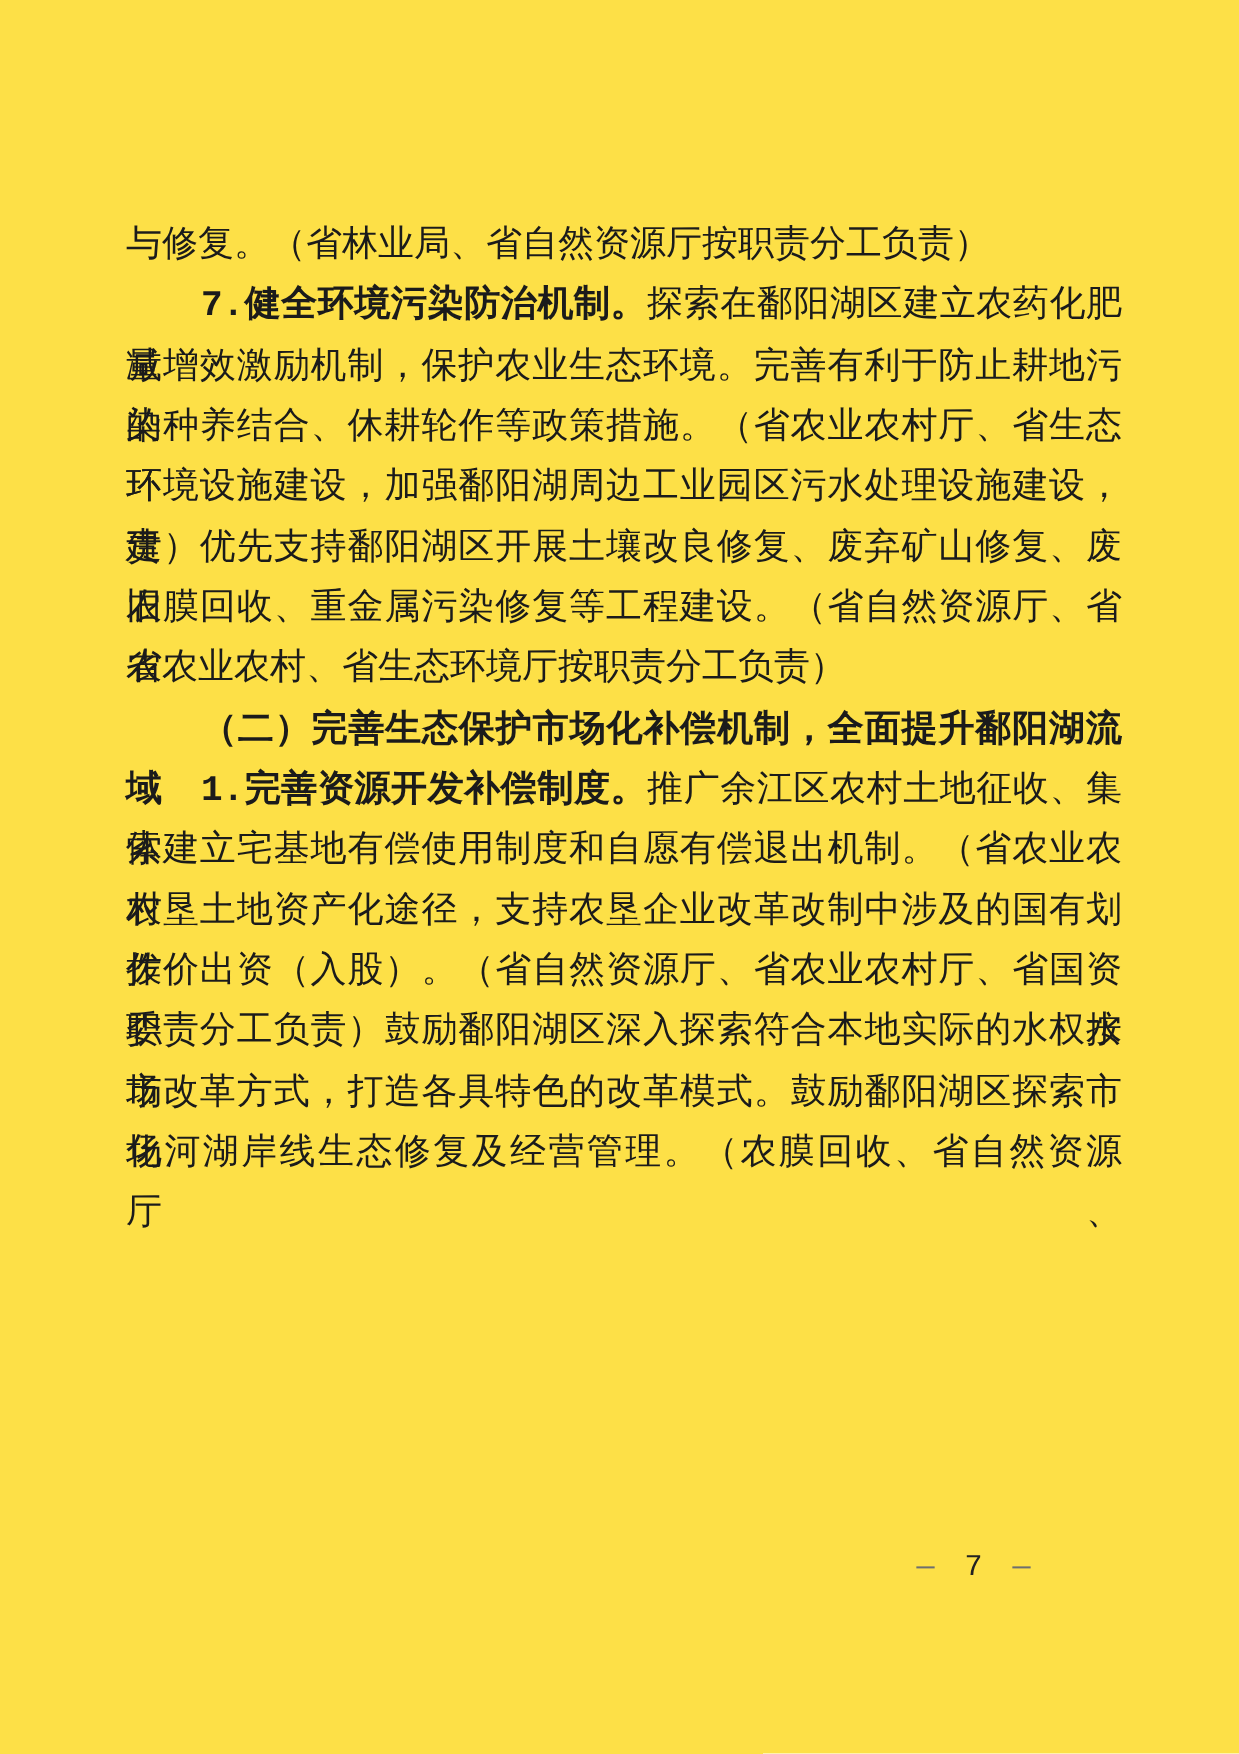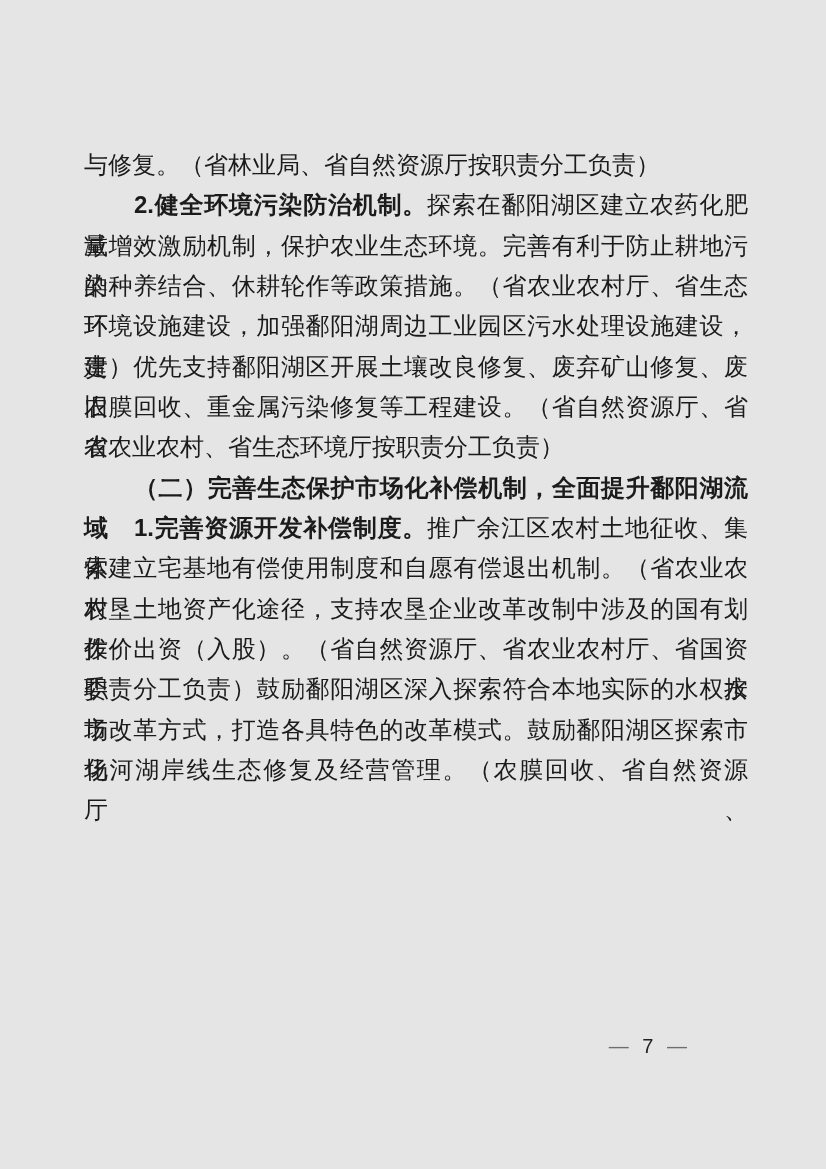--- a/index.html
+++ b/index.html
@@ -4,23 +4,23 @@
 <style>
   html, body {
     margin: 0;
     padding: 0;
     background: #ffffff;
   }
   .page {
     position: relative;
     width: 826px;
     height: 1169px;
-    background: #e5e5e5;
+    background: #fde047;
     overflow: hidden;
-    font-family: Liberation Sans, sans-serif;
+    font-family: Liberation Mono, monospace;
     color: #1b1b1b;
   }
   .text-block {
     position: absolute;
     left: 84px;
     top: 145px;
     width: 664px;
   }
   .line {
     font-size: 24px;
@@ -59,21 +59,21 @@
     color: #222222;
   }
 </style>
 </head>
 <body>
 
 <div class="page">
 
   <div class="text-block" id="lines-container">
       <div class="line"><span class="seg-plain">与修复。（省林业局、省自然资源厅按职责分工负责）</span></div>
-      <div class="line justify indent"><span class="seg-bold">2.健全环境污染防治机制。</span><span class="seg-plain">探索在鄱阳湖区建立农药化肥减</span></div>
+      <div class="line justify indent"><span class="seg-bold">7.健全环境污染防治机制。</span><span class="seg-plain">探索在鄱阳湖区建立农药化肥减</span></div>
       <div class="line justify"><span class="seg-plain">量增效激励机制，保护农业生态环境。完善有利于防止耕地污染</span></div>
       <div class="line justify"><span class="seg-plain">的种养结合、休耕轮作等政策措施。（省农业农村厅、省生态环</span></div>
       <div class="line justify"><span class="seg-plain">环境设施建设，加强鄱阳湖周边工业园区污水处理设施建设，建</span></div>
       <div class="line justify"><span class="seg-plain">责）优先支持鄱阳湖区开展土壤改良修复、废弃矿山修复、废旧</span></div>
       <div class="line justify"><span class="seg-plain">农膜回收、重金属污染修复等工程建设。（省自然资源厅、省农</span></div>
       <div class="line"><span class="seg-plain">省农业农村、省生态环境厅按职责分工负责）</span></div>
       <div class="line justify indent"><span class="seg-bold">（二）完善生态保护市场化补偿机制，全面提升鄱阳湖流域</span></div>
       <div class="line justify indent"><span class="seg-bold">1.完善资源开发补偿制度。</span><span class="seg-plain">推广余江区农村土地征收、集体</span></div>
       <div class="line justify"><span class="seg-plain">索建立宅基地有偿使用制度和自愿有偿退出机制。（省农业农村</span></div>
       <div class="line justify"><span class="seg-plain">农垦土地资产化途径，支持农垦企业改革改制中涉及的国有划拨</span></div>

